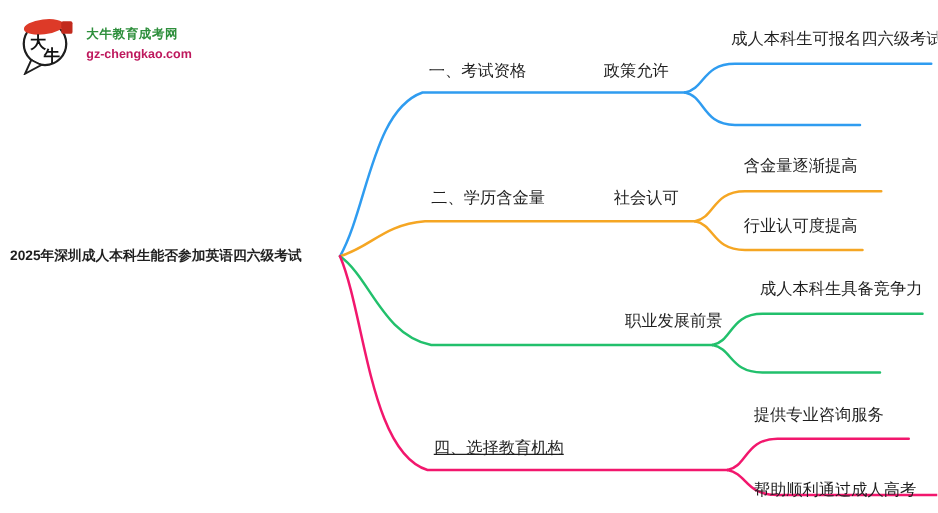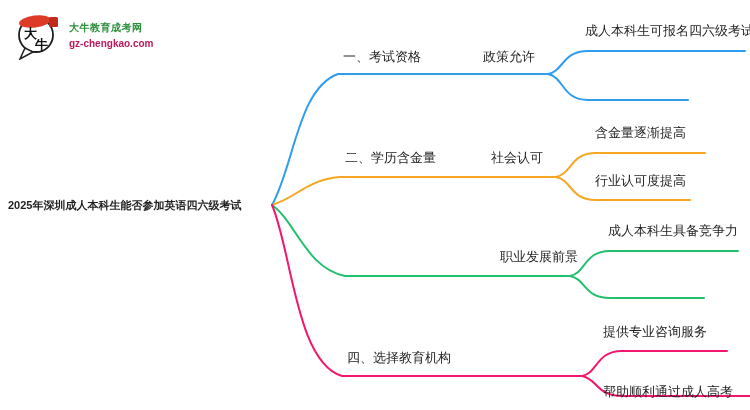--- a/index.html
+++ b/index.html
@@ -65,17 +65,17 @@
   <div class="lbl" style="left:585px;top:22px;">成人本科生可报名四六级考试</div>
 
   <div class="lbl" style="left:345px;top:149px;">二、学历含金量</div>
   <div class="lbl" style="left:491px;top:149px;">社会认可</div>
   <div class="lbl" style="left:595px;top:124px;">含金量逐渐提高</div>
   <div class="lbl" style="left:595px;top:172px;">行业认可度提高</div>
 
   <div class="lbl" style="left:500px;top:248px;">职业发展前景</div>
   <div class="lbl" style="left:608px;top:222px;">成人本科生具备竞争力</div>
 
-  <div class="lbl" style="left:347px;top:349px;">四、选择教育机构</div>
+  <div class="lbl" style="left:347px;top:349px;text-decoration:underline;">四、选择教育机构</div>
   <div class="lbl" style="left:603px;top:323px;">提供专业咨询服务</div>
   <div class="lbl" style="left:603px;top:368px;margin-top:15px;">帮助顺利通过成人高考</div>
 
 </div>
 
 </body></html>

